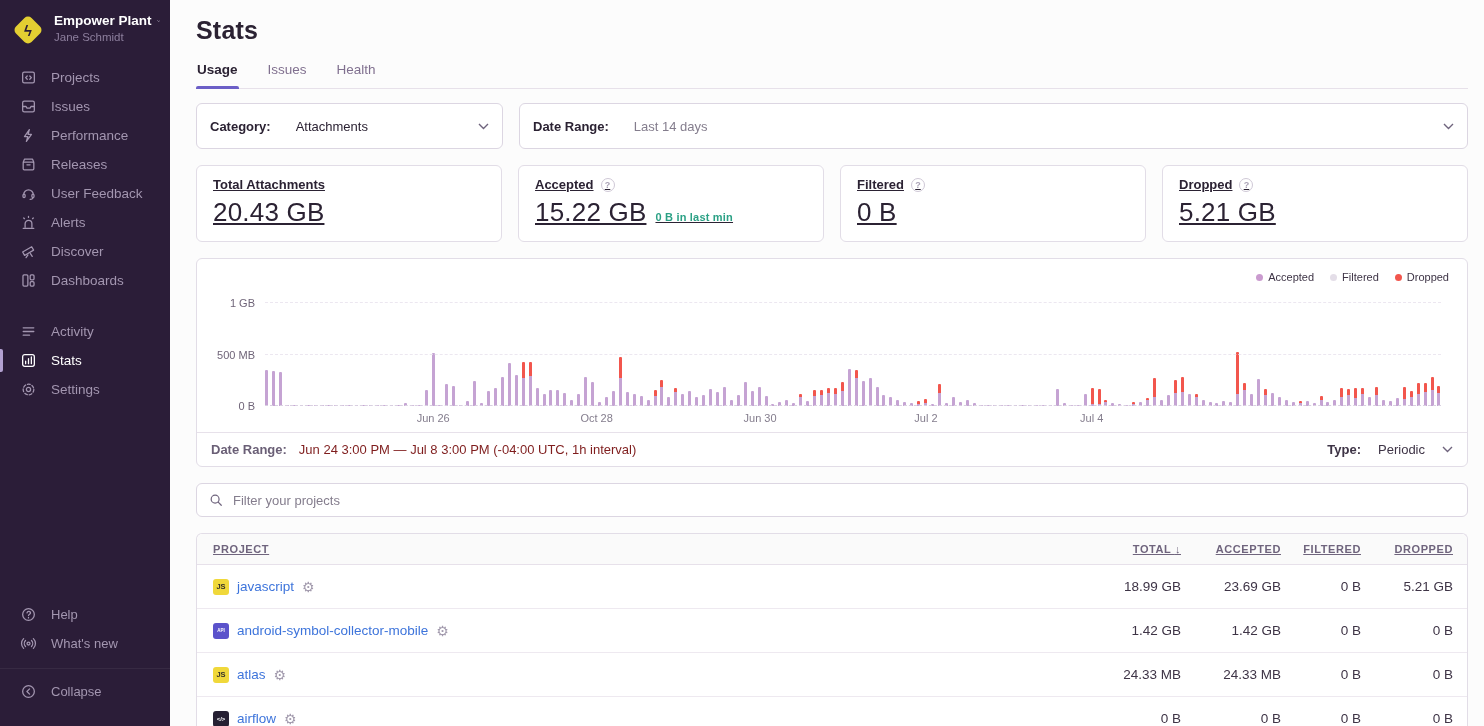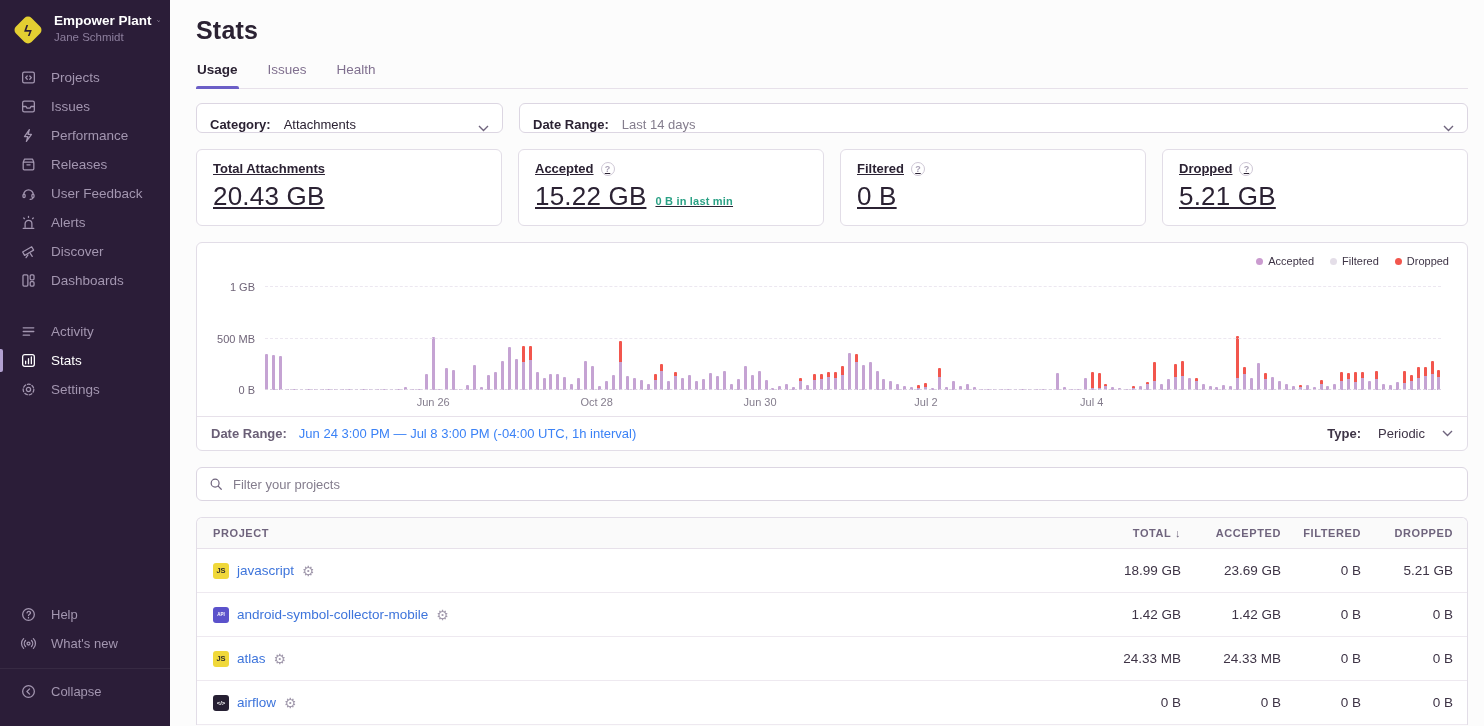--- a/index.html
+++ b/index.html
@@ -45,22 +45,22 @@
   .header { padding:16px 16px 0 26px; }
   .page-title { font-size:25px; font-weight:bold; color:#2b2233; letter-spacing:.2px; }
   .tabs { display:flex; gap:28px; margin-top:17px; border-bottom:1px solid #e7e1ea; }
   .tab { padding:0 1px 11px; font-size:13.5px; color:#80708f; position:relative; cursor:pointer; }
   .tab.active { color:#2b2233; font-weight:bold; }
   .tab.active::after { content:''; position:absolute; left:0; right:0; bottom:-1px; height:3px; background:#6c5fc7; border-radius:2px 2px 0 0; }
   .content { padding:14px 16px 0 26px; display:flex; flex-direction:column; gap:16px; }
   
   .filter-row { display:grid; grid-template-columns:307px 1fr; gap:16px; }
   .select {
-    height:30px; background:#fff; border:1px solid #dcd6e2; border-radius:6px;
-    display:flex; align-items:flex-end; padding:0 13px; font-size:13px; gap:13px; cursor:pointer;
+    height:46px; background:#fff; border:1px solid #dcd6e2; border-radius:6px;
+    display:flex; align-items:center; padding:0 13px; font-size:13px; gap:25px; cursor:pointer;
   }
   .select .lbl { font-weight:bold; color:#2b2233; }
   .select .val { color:#2b2233; }
   .select .val.muted { color:#847d8d; }
   .chev { margin-left:auto; display:flex; }
   .chev svg { width:11px; height:7px; stroke:#6f647d; }
   
   .cards { display:grid; grid-template-columns:repeat(4,1fr); gap:16px; }
   .card { background:#fff; border:1px solid #e2dde7; border-radius:6px; padding:11px 16px 13px;text-decoration:underline; }
   .card-label { font-size:13px; font-weight:bold; color:#2b2233; display:flex; align-items:center; gap:7px; }
@@ -83,34 +83,34 @@
   .bars { position:absolute; left:0; right:0; bottom:0; height:113px; display:flex; align-items:flex-end; justify-content:space-between; }
   .bar { width:3px; display:flex; flex-direction:column; justify-content:flex-end; flex:none; }
   .seg { width:3px; }
   .seg.dropped { background:#f2564d; border-radius:1px 1px 0 0; }
   .seg.accepted { background:#c5a3d3; border-radius:1px 1px 0 0; }
   .seg.dropped + .seg.accepted { border-radius:0; }
   .x-axis { position:relative; height:22px; margin-left:54px; margin-right:12px; }
   .xtick { position:absolute; transform:translateX(-50%); font-size:11px; color:#847d8d; top:6px; white-space:nowrap; }
   .chart-footer { border-top:1px solid #e7e1ea; display:flex; align-items:center; padding:9px 14px; font-size:13px; }
   .cf-label { font-weight:bold; color:#6a5f76; margin-right:12px; }
-  .cf-value { color:#3b82f6; }
+  .cf-value { color:#7f1d1d; }
   .cf-right { margin-left:auto; display:flex; align-items:center; gap:17px; cursor:pointer; }
   .cf-type-label { font-weight:bold; color:#3e3446; }
   .cf-type-value { color:#3e3446; }
   
   .search { height:34px; background:#fff; border:1px solid #dcd6e2; border-radius:6px; display:flex; align-items:center; padding:0 12px; gap:8px; }
   .search svg { width:14px; height:14px; stroke:#6f647d; flex:none; }
   .search input { border:none; outline:none; flex:1; font-size:13px; color:#3e3446; background:transparent; font-family:"Liberation Sans",sans-serif; }
   .search input::placeholder { color:#847d8d; }
   
   .table-card { background:#fff; border:1px solid #e2dde7; border-radius:6px 6px 0 0; border-bottom:none; }
   .tr { display:grid; grid-template-columns:1fr 150px 100px 80px 92px; align-items:center; }
   .thead { background:#fafafa; border-bottom:1px solid #e7e1ea; height:31px; border-radius:6px 6px 0 0; }
-  .th { font-size:11px; font-weight:bold; color:#6f647d; letter-spacing:.6px; padding:0 16px; cursor:pointer; white-space:nowrap; }
+  .th { font-size:11px; font-weight:bold; color:#6f647d; letter-spacing:.6px; padding:0 16px; cursor:pointer; white-space:nowrap;text-decoration:underline; }
   .th.right, .td.right { text-align:right; padding-right:14px; padding-left:0; }
   .sort-arrow { font-weight:normal; color:#6f647d; }
   .row { height:44px; border-bottom:1px solid #eee9f0; }
   .td { padding:0 16px; font-size:13.5px; color:#3e3446; }
   .project-cell { display:flex; align-items:center; gap:8px; }
   .badge { width:16px; height:16px; border-radius:3px; display:flex; align-items:center; justify-content:center; font-weight:bold; flex:none; }
   .proj-link { color:#3d74db; cursor:pointer; }
   .gear { color:#a29aad; font-size:14px; cursor:pointer; line-height:1; }
 </style>
 </head>

